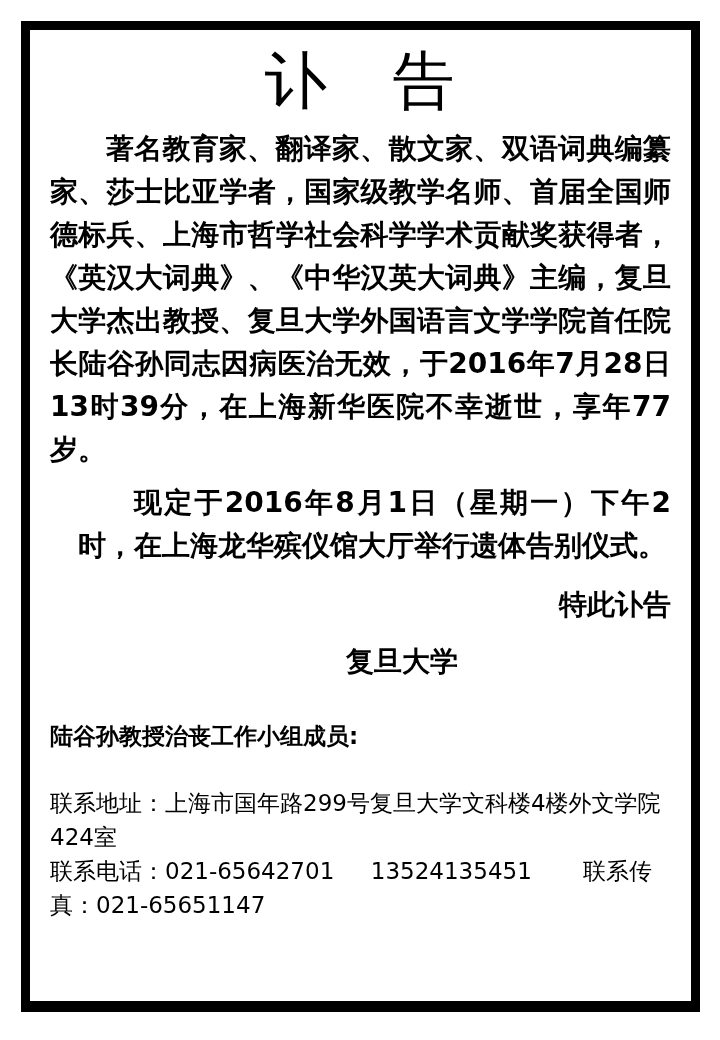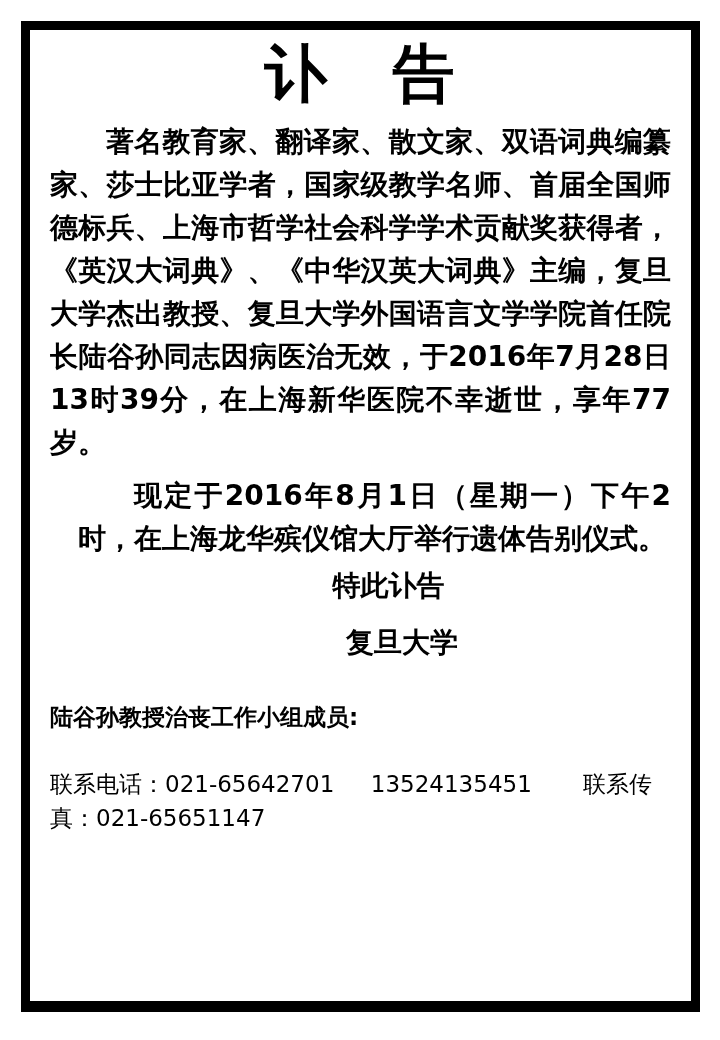--- a/index.html
+++ b/index.html
@@ -18,38 +18,38 @@
     top: 21px;
     width: 679px;
     height: 991px;
     box-sizing: border-box;
     border: 9px solid #000000;
     border-bottom-width: 11px;
     padding: 0 20px;
     background: #ffffff;
   }
   .title {
-    margin: 13px 0 0 0;
+    margin: 20px 0 0 0;
     font-size: 62px;
-    font-weight: 700;
+    font-weight: 400;
     line-height: 1.0;
     text-align: center;
     letter-spacing: 2px;
   }
   .body-p {
     margin: 0;
     font-size: 28px;
     font-weight: 700;
     line-height: 43px;
     text-align: justify;
     text-indent: 2em;
   }
   .p1 { margin-top: 15px; }
   .p2 { margin-top: 10px; margin-left: 28px; }
-  .closing { margin-top: 4px; text-align: center; }
+  .closing { margin-top: 16px; text-align: right; }
   .signature {
     width: 280px;
     margin: 14px 45px 0 auto;
     font-size: 28px;
     font-weight: 700;
     line-height: 44px;
   }
   .committee {
     margin-top: 36px;
     font-size: 23px;
@@ -80,17 +80,18 @@
 
   <div class="signature">
     <div>复旦大学</div>
   </div>
 
   <div class="committee">
     <div class="row">陆谷孙教授治丧工作小组成员:</div>
   </div>
 
   <div class="contact">
+    <div class="row">联系地址：上海市国年路299号复旦大学文科楼4楼外文学院424室</div>
     <div class="row">联系电话：021-65642701     13524135451       联系传真：021-65651147</div>
 
   </div>
 
 </div>
 
 </body></html>

